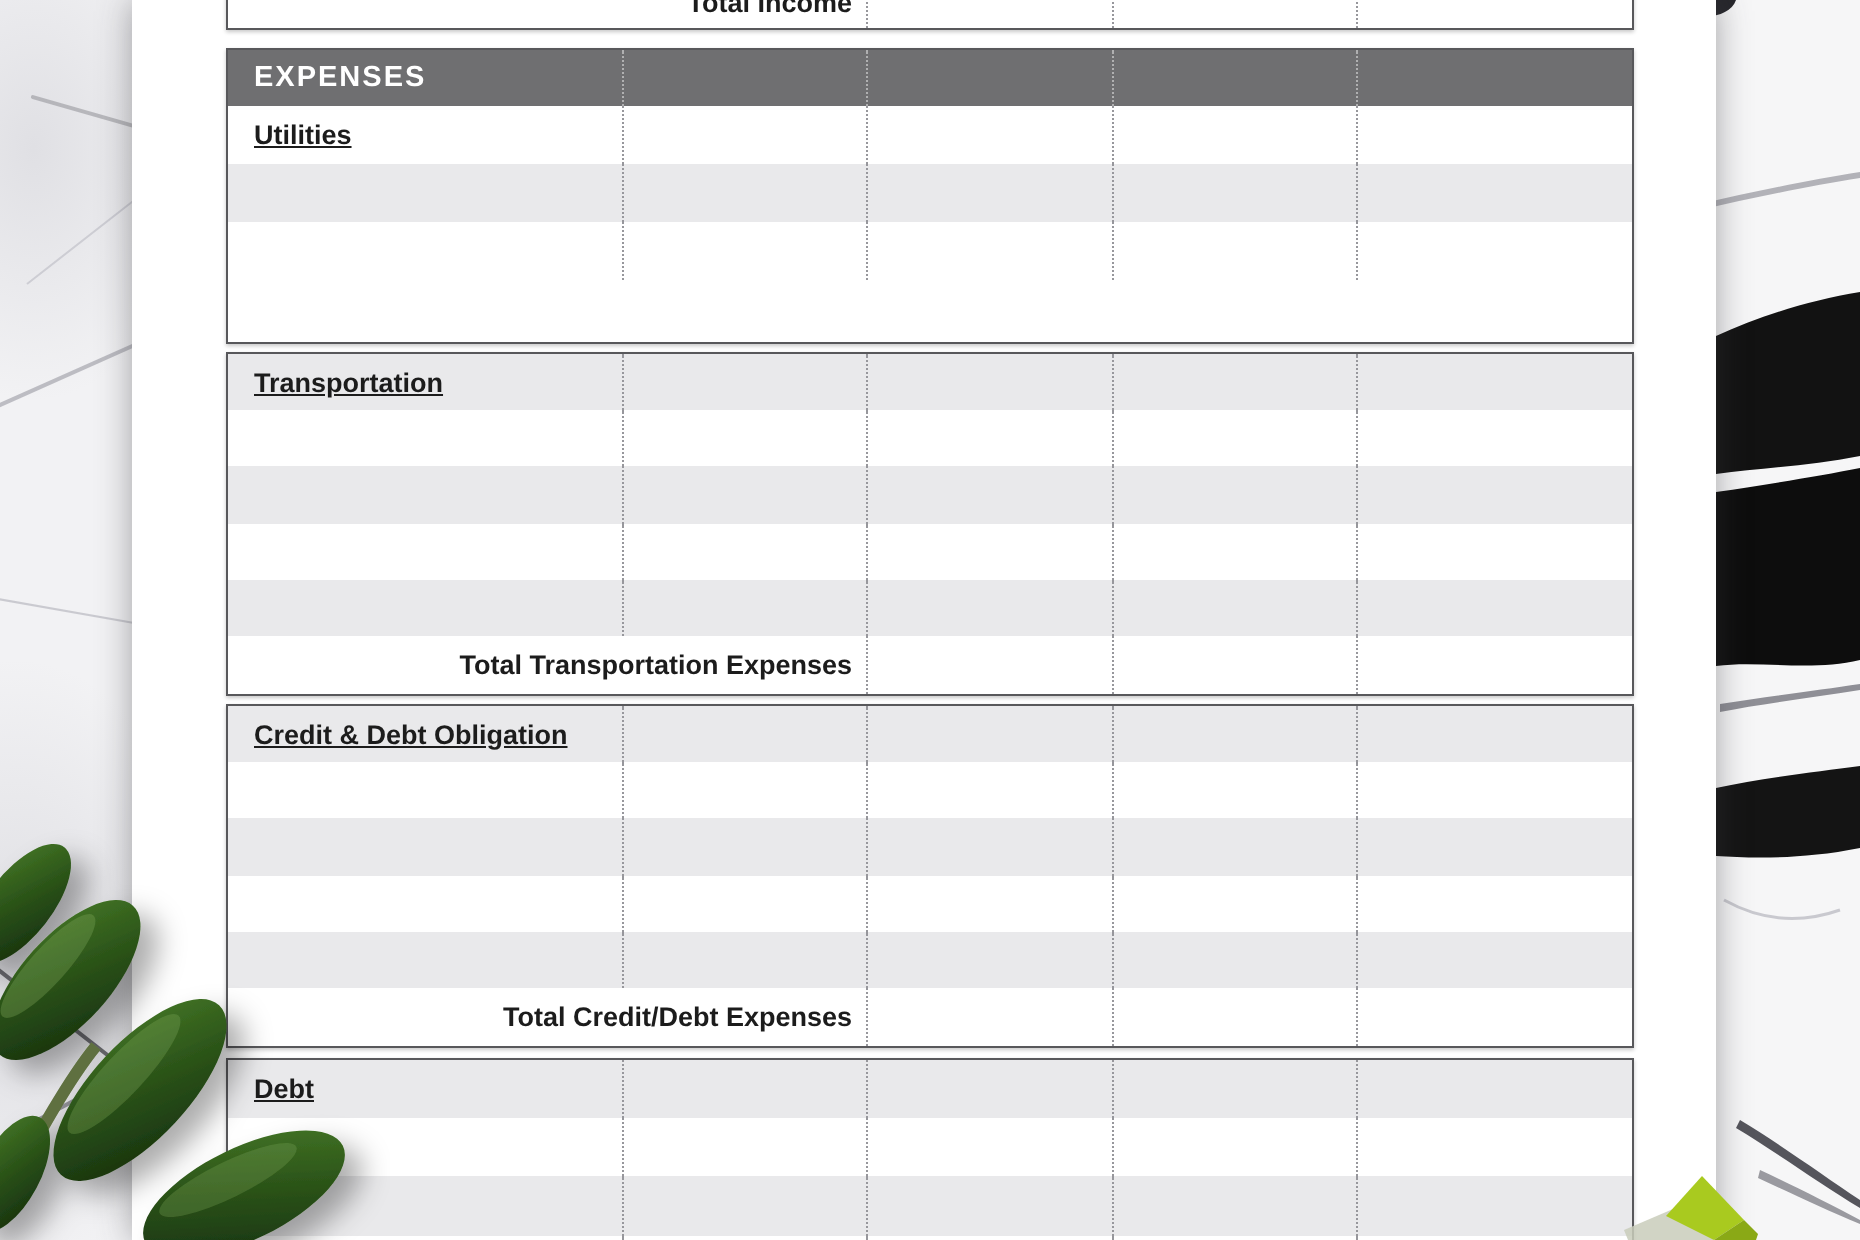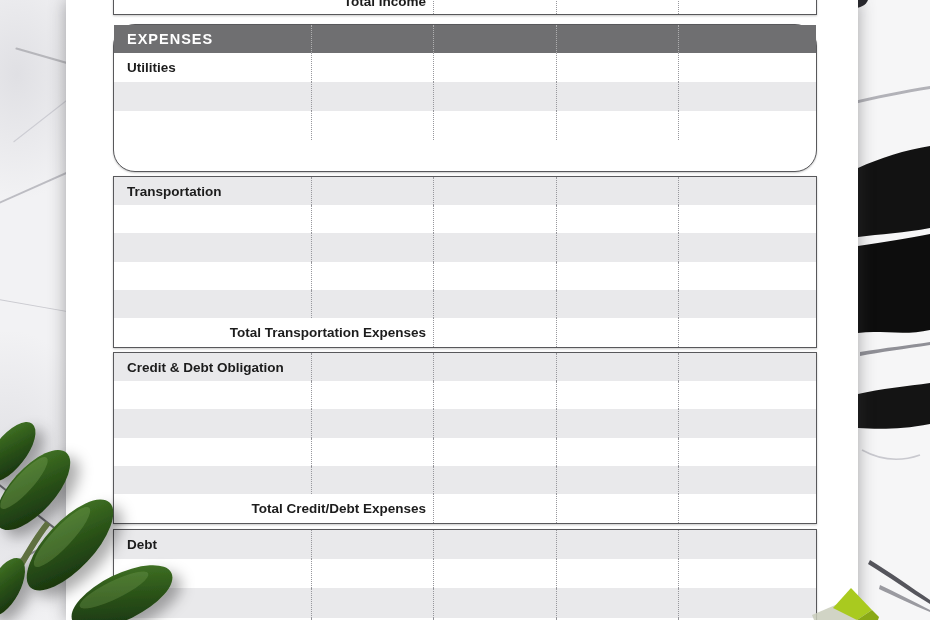--- a/index.html
+++ b/index.html
@@ -45,28 +45,28 @@
   .row.banner > .cell + .cell{border-left:1px dotted rgba(255,255,255,.45);}
   .g{background:#e9e9eb;}
   .w{background:#ffffff;}
   .banner{background:#6f6f71;}
   .banner-label{
     display:flex;align-items:center;padding-left:13px;
     color:#ffffff;font-weight:bold;font-size:14.5px;letter-spacing:1px;
   }
   .label{
     display:flex;align-items:center;padding-left:13px;
-    color:#1c1c1c;font-weight:bold;font-size:13.5px;
+    color:#1c1c1c;font-weight:bold;font-size:13.5px;text-decoration:underline;
   }
   .total{
     display:flex;align-items:center;justify-content:flex-end;padding-right:7px;
     color:#1c1c1c;font-weight:bold;font-size:13.5px;
   }
   .sec.income{top:-12px;height:27px;border-top:none;}
-  .sec.s1{top:24px;height:148px;border-radius:22px;}
+  .sec.s1{top:24px;height:148px;}
   .sec.s2{top:176px;height:172px;}
   .sec.s3{top:352px;height:172px;}
   .sec.s4{top:529px;height:131px;}
   
   .ring{
     position:absolute;left:837px;top:-17px;width:118px;height:118px;
     background:radial-gradient(circle,
       rgba(0,0,0,0) 30px,
       rgba(244,150,170,.95) 32px,
       #e0behind 0,

